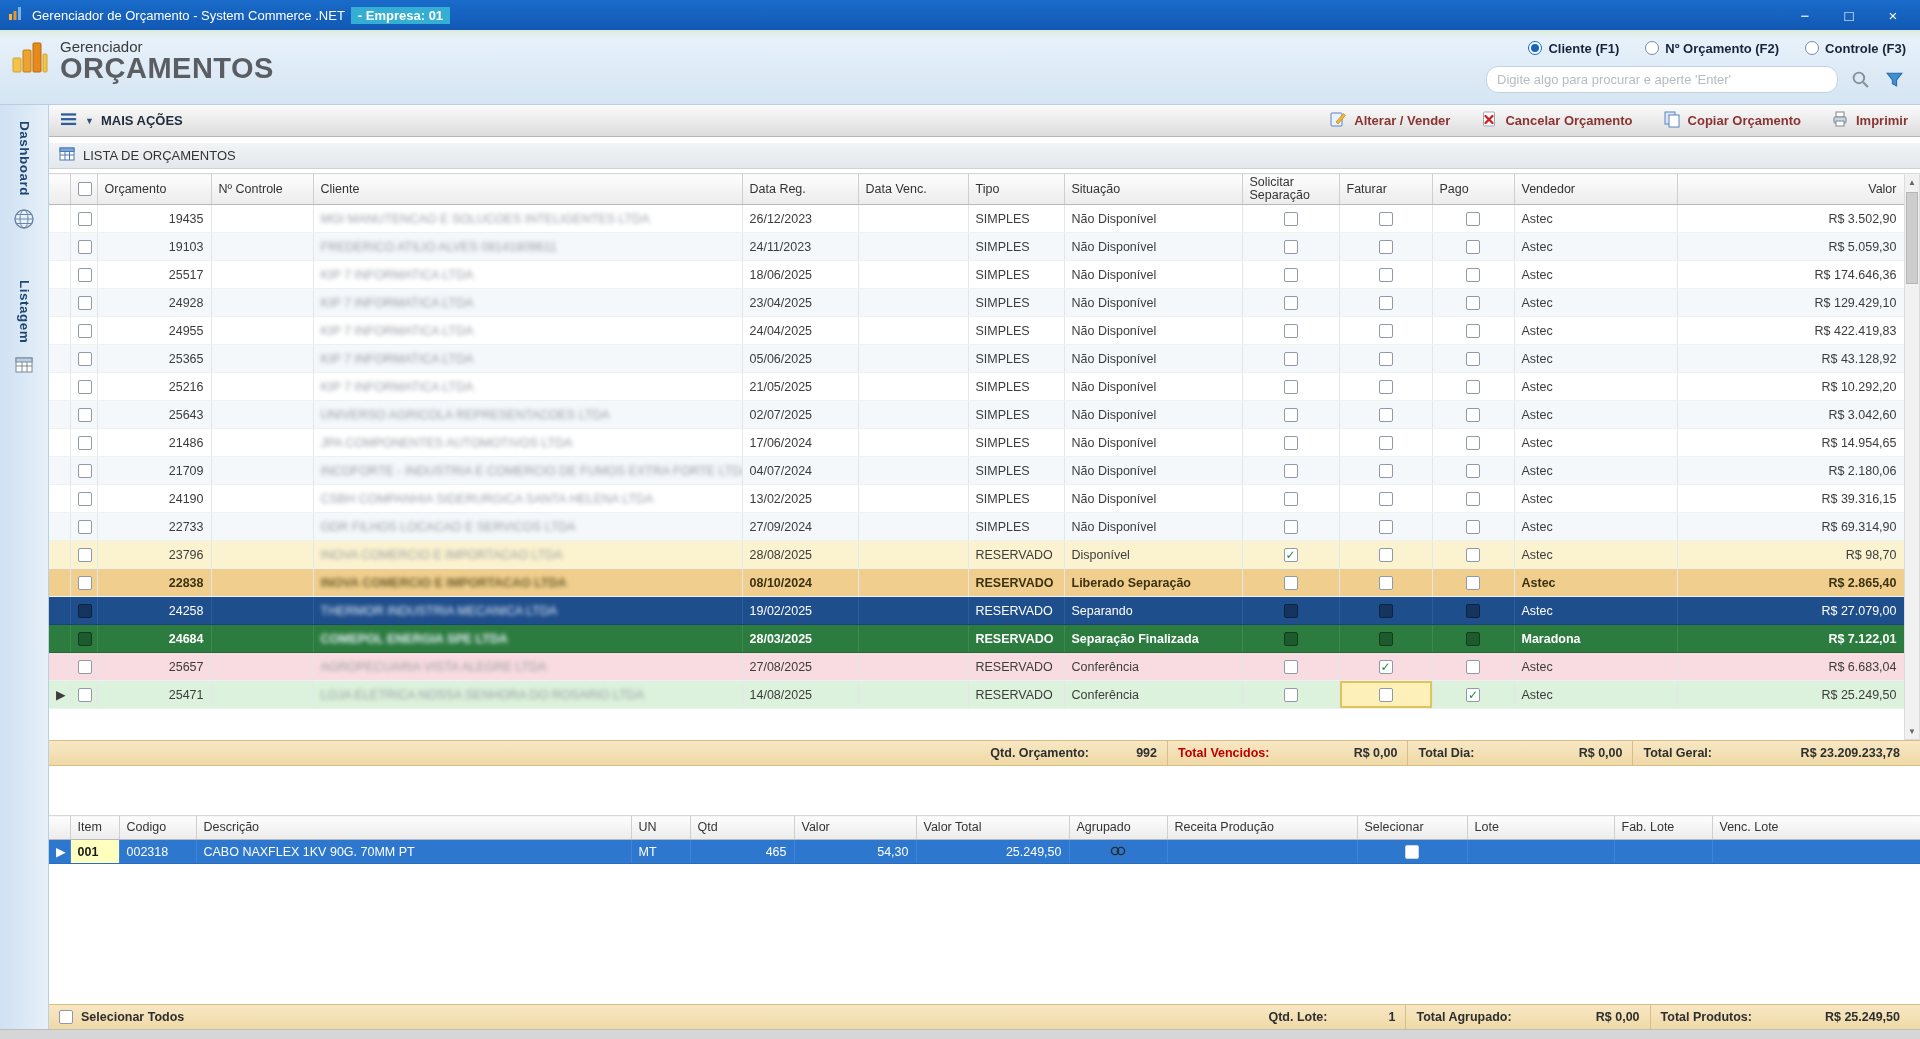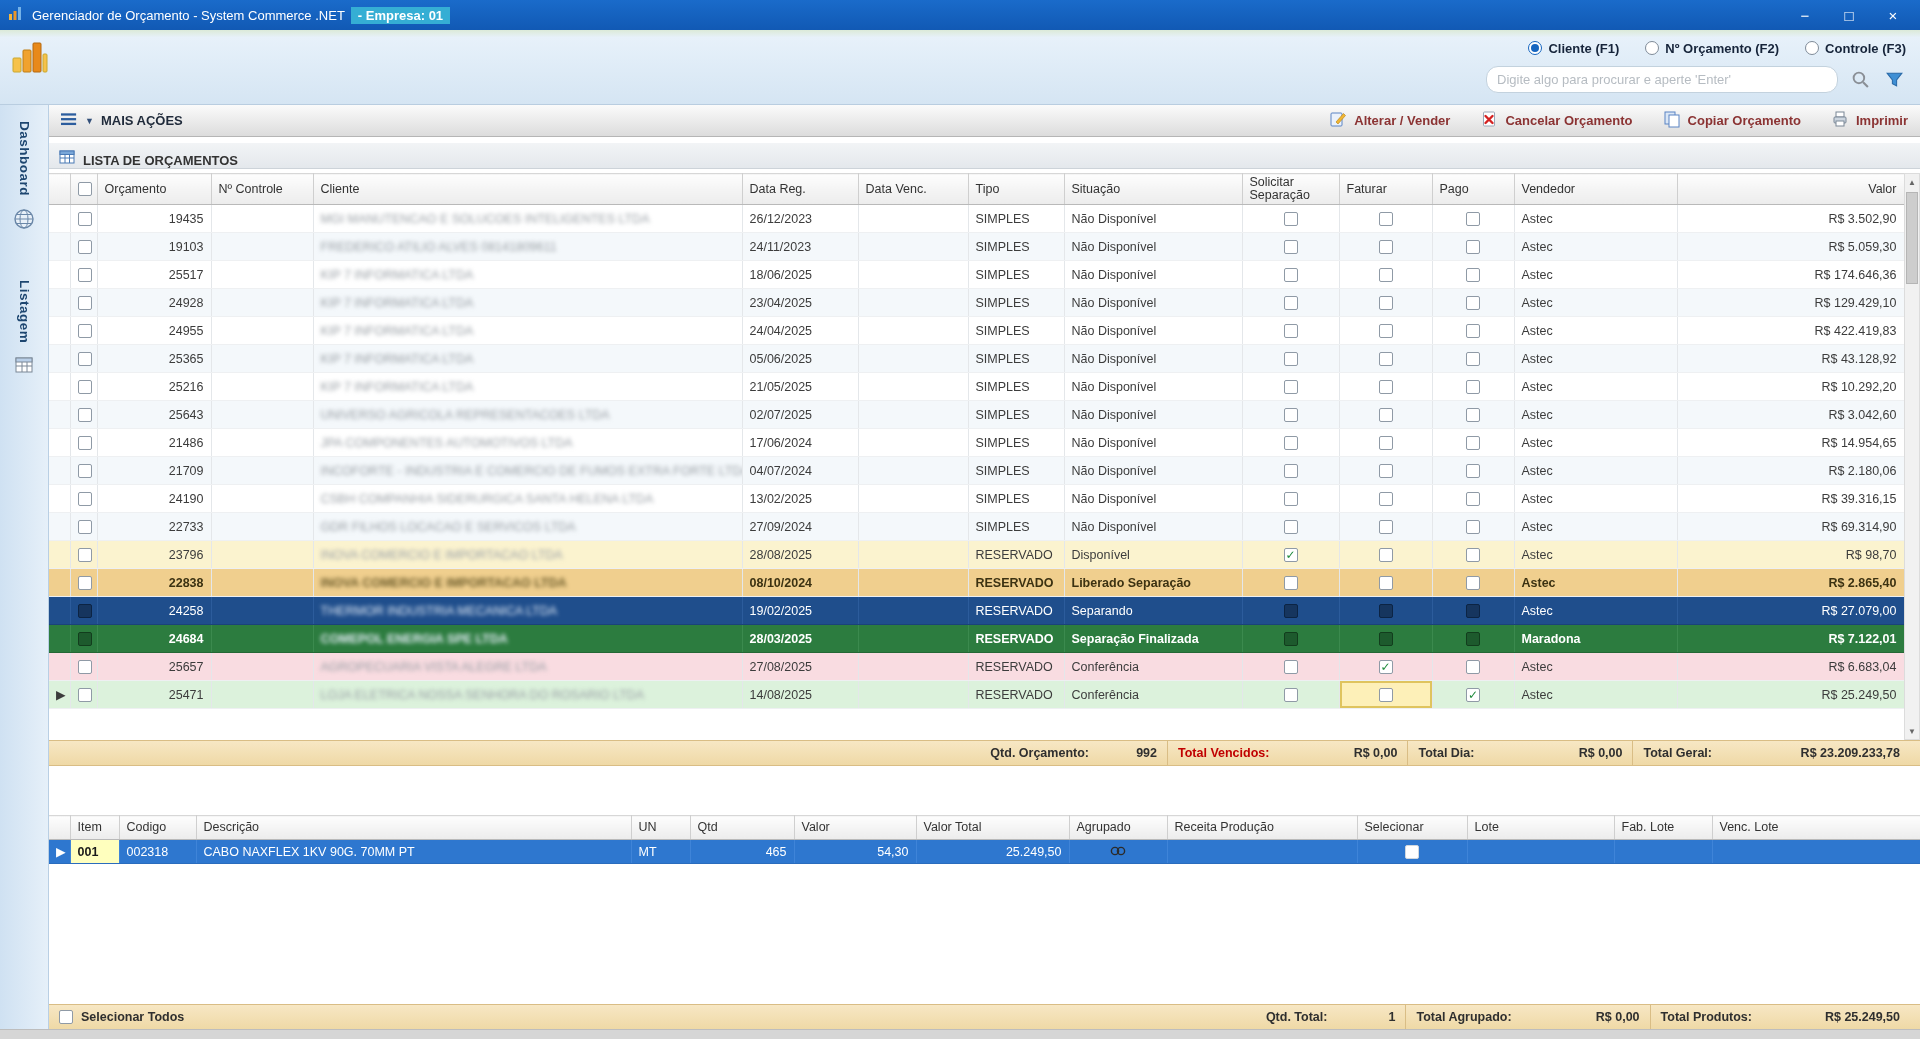--- a/index.html
+++ b/index.html
@@ -36,21 +36,21 @@
 
   
   .toolbar { position:absolute; left:49px; top:105px; width:1871px; height:32px; background:linear-gradient(180deg,#fbfbfb,#dcdcdc); border-bottom:1px solid #b5b5b5; display:flex; align-items:center; padding:0 12px; }
   .more-actions { display:flex; align-items:center; gap:7px; font-size:13px; font-weight:bold; color:#1f2a3a; }
   .caret { font-size:9px; color:#33507a; }
   .tb-actions { margin-left:auto; display:flex; align-items:center; gap:30px; }
   .tb-act { display:flex; align-items:center; gap:7px; font-size:13px; font-weight:600; color:#8b3333; cursor:default; }
 
   
   .content { position:absolute; left:49px; top:137px; width:1871px; height:892px; background:#fff; }
-  .section-hdr { position:absolute; left:0; width:1871px; height:26px; background:linear-gradient(180deg,#f2f4f6,#e4e8ec); border-bottom:1px solid #cdd3d9; display:flex; align-items:flex-end; gap:8px; padding:0 10px; font-size:13px; font-weight:bold; color:#333; }
+  .section-hdr { position:absolute; left:0; width:1871px; height:26px; background:linear-gradient(180deg,#f2f4f6,#e4e8ec); border-bottom:1px solid #cdd3d9; display:flex; align-items:center; gap:8px; padding:0 10px; font-size:13px; font-weight:normal; color:#333; }
   #sec-orcamentos { top:6px; }
   #sec-produtos { top:682px; }
 
   
   table.grid { border-collapse:collapse; table-layout:fixed; position:absolute; left:0; background:#fff; }
   #grid-orcamentos { top:36px; width:1855px; }
   #grid-produtos { top:678px; width:1871px; }
   .grid th { height:30px; background:linear-gradient(180deg,#fdfdfd,#ececec); border-right:1px solid #cfcfcf; border-bottom:1px solid #b9b9b9; border-top:1px solid #d7d7d7; font-size:12.5px; font-weight:normal; color:#333; text-align:left; padding:2px 7px; white-space:normal; line-height:13px; vertical-align:middle; overflow:hidden; }
   #grid-produtos th { height:24px; }
   .grid th.th-right { text-align:right; }
@@ -130,20 +130,24 @@
   </div>
 
   <div class="header">
     <div class="brand">
       <span><svg width="40" height="40" viewBox="0 0 40 40">
             <rect x="3" y="20" width="8" height="14" rx="1" fill="#f6c24a" stroke="#caa82f"></rect>
             <rect x="13" y="12" width="8" height="22" rx="1" fill="#f0a22e" stroke="#c07e14"></rect>
             <rect x="23" y="5" width="8" height="29" rx="1" fill="#e8891a" stroke="#b5690e"></rect>
             <rect x="33" y="16" width="4" height="18" rx="1" fill="#f6c24a" stroke="#caa82f"></rect>
           </svg></span>
+      <span class="brand-text">
+        <div>Gerenciador</div>
+        <div>ORÇAMENTOS</div>
+      </span>
     </div>
     <div class="header-right">
       <div class="mode-row">
         <span class="mode">
             <span class="radio sel"></span>
             <span>Cliente (F1)</span>
           </span>
         <span class="mode">
             <span class="radio"></span>
             <span>Nº Orçamento (F2)</span>
@@ -659,21 +663,21 @@
         </tbody>
     </table>
 
     <div class="totalsbar" id="footer-produtos">
       <span class="selall">
         <span class="cb"></span>
         <span>Selecionar Todos</span>
       </span>
       <div class="tspacer"></div>
       <div class="tgroup">
-        <span class="tlabel">Qtd. Total:</span>
+        <span class="tlabel">Qtd. Lote:</span>
         <span class="tvalue w60">1</span>
       </div>
       <div class="tgroup sep">
         <span class="tlabel">Total Agrupado:</span>
         <span class="tvalue w120">R$ 0,00</span>
       </div>
       <div class="tgroup sep">
         <span class="tlabel">Total Produtos:</span>
         <span class="tvalue w140">R$ 25.249,50</span>
       </div>

